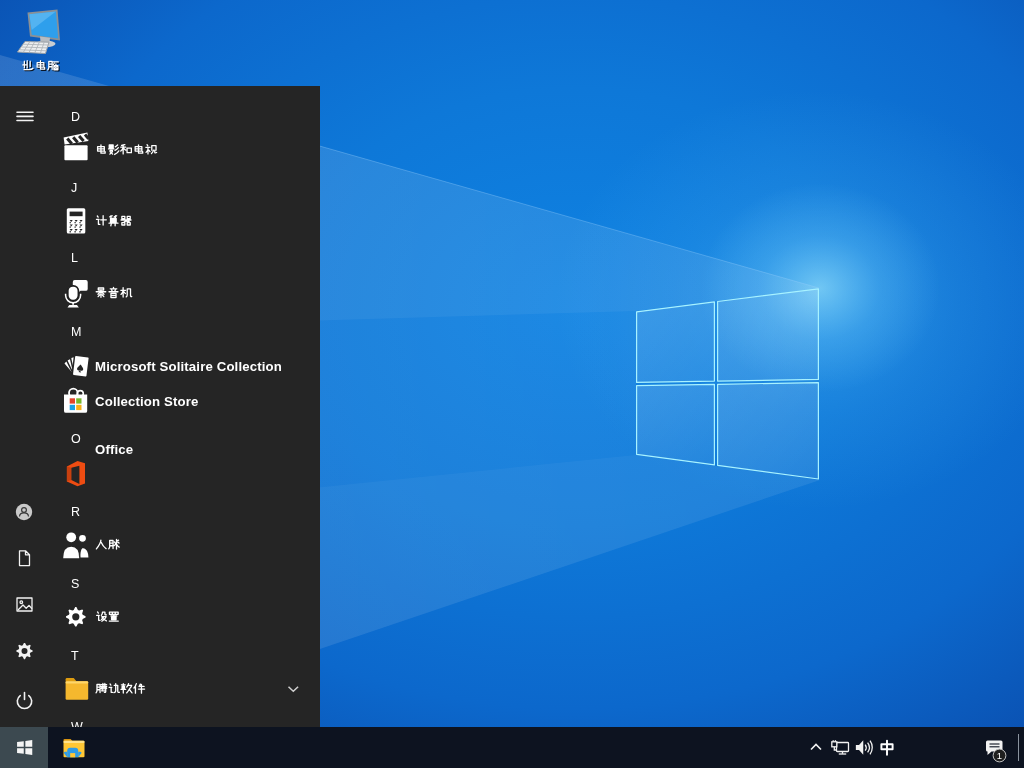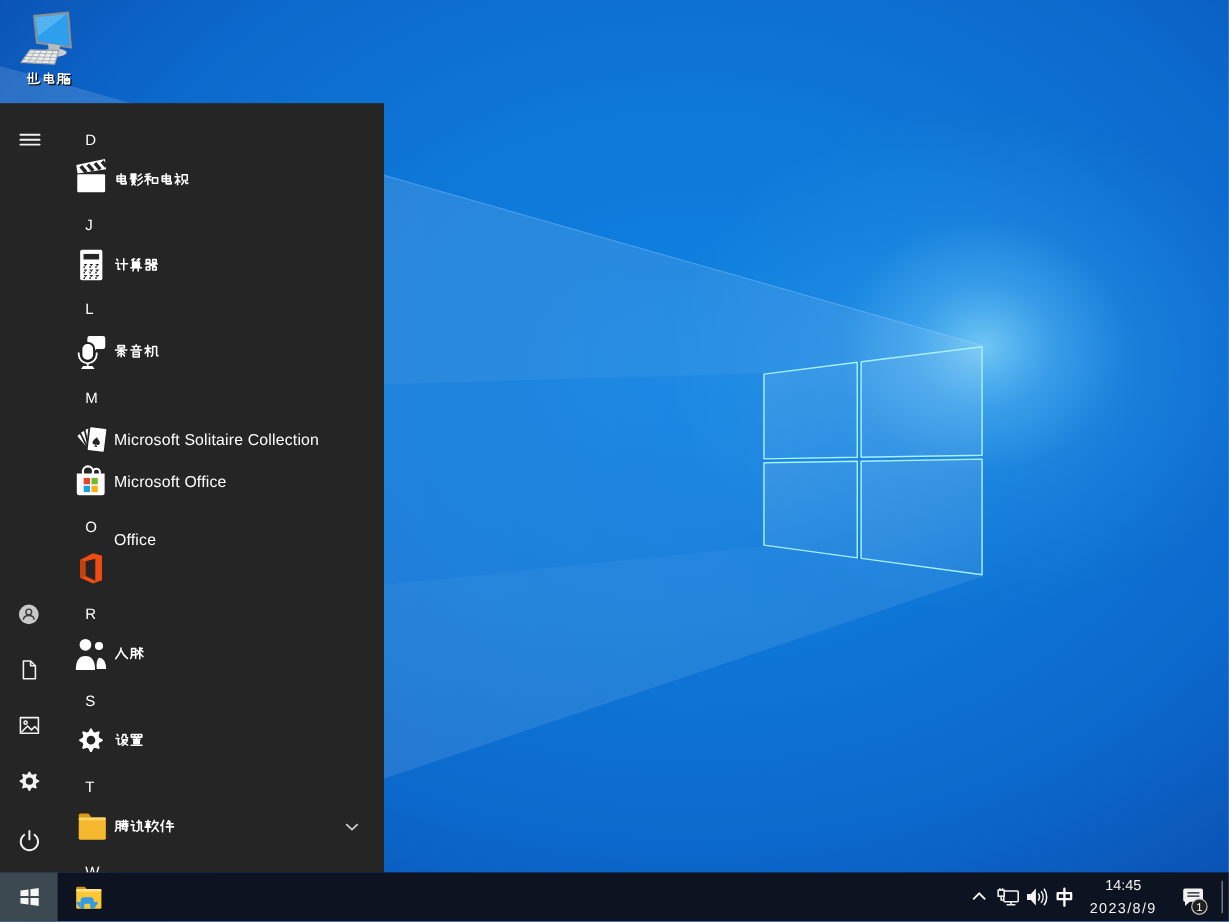--- a/index.html
+++ b/index.html
@@ -1,17 +1,17 @@
 <!DOCTYPE html>
 <html><head><meta charset="utf-8"><style>
 html,body{margin:0;padding:0;width:1024px;height:768px;overflow:hidden;font-family:"Liberation Sans",sans-serif;}
 #stage{position:relative;width:1024px;height:768px;background:#0a5ec4;}
 .abs{position:absolute;}
 .letter{position:absolute;left:71px;color:#fff;font-size:12.5px;}
-.elabel{position:absolute;left:95px;color:#fff;font-size:13.2px;letter-spacing:0.15px;white-space:nowrap;}
+.elabel{position:absolute;left:95px;color:#fff;font-size:13.2px;letter-spacing:0.15px;white-space:nowrap;font-weight:bold;}
 </style></head><body>
 <div id="stage">
 <svg width="0" height="0" style="position:absolute">
       <defs>
 <g id="z-ci">
           <path d="M3 1.5 V10.5 M1 6.5 H5.5 M6.8 0.8 V10.5 M2.5 12.8 H9.5 Q13 12.8 14.5 11 M10.8 1.5 V8.5"></path>
         </g>
 <g id="z-dian">
           <path d="M3.5 3.5 H12.5 V9.5 H3.5 Z M3.5 6.5 H12.5 M8 1 V12.3 M8 12.3 H13.6 V10.3"></path>
         </g>
@@ -174,21 +174,21 @@
 <div class="letter" style="top:109.5px">D</div>
 <div class="letter" style="top:181px">J</div>
 <div class="letter" style="top:251px">L</div>
 <div class="letter" style="top:325px">M</div>
 <div class="letter" style="top:432px">O</div>
 <div class="letter" style="top:505px">R</div>
 <div class="letter" style="top:577px">S</div>
 <div class="letter" style="top:649px">T</div>
 <div class="letter" style="top:720px">W</div>
 <div class="elabel" style="top:358.5px">Microsoft Solitaire Collection</div>
-<div class="elabel" style="top:393.5px">Microsoft Office</div>
+<div class="elabel" style="top:393.5px">Collection Store</div>
 <div class="elabel" style="top:442px">Office</div>
 <svg style="position:absolute;left:95px;top:143.5px;overflow:visible" width="62" height="12" viewBox="0 0 83.20 16">
       <g fill="none" stroke="#ffffff" stroke-width="1.76" stroke-linecap="round" stroke-linejoin="round">
         <use href="#z-dian" x="0.00"></use>
         <use href="#z-ying" x="16.80"></use>
         <use href="#z-he" x="33.60"></use>
         <use href="#z-dian" x="50.40"></use>
         <use href="#z-shi" x="67.20"></use>
       </g>
     </svg>
@@ -343,21 +343,20 @@
 <path d="M67.6 15.6 a8.2 8.2 0 0 1 0 9.8"></path>
 <path d="M70 13.7 a11.4 11.4 0 0 1 0 13.6"></path>
 </g>
 </g>
 </svg>
 <svg style="position:absolute;left:878.5px;top:739.5px;overflow:visible" width="16" height="16" viewBox="0 0 16.00 16">
       <g fill="none" stroke="#ffffff" stroke-width="1.94" stroke-linecap="round" stroke-linejoin="round">
         <use href="#z-zhong" x="0.00"></use>
       </g>
     </svg>
-<div class="abs" style="left:880px;top:728.5px;width:112px;text-align:center;color:#f2f2f2;font-size:12px;line-height:19px;">14:45<br><span style="letter-spacing:1.15px">2023/8/9</span></div>
 <svg class="abs" style="left:984px;top:739px" width="36" height="26" viewBox="0 0 36 26">
 <path d="M3.5 1.5 h13.5 q1.5 0 1.5 1.5 v8 q0 1.5 -1.5 1.5 h-9.5 l-4 3.5 v-3.5 q-1.5 0 -1.5 -1.5 v-8 q0 -1.5 1.5 -1.5 z" fill="#f2f2f2"></path>
 <g stroke="#0d1320" stroke-width="1.1">
         <line x1="5.5" y1="5" x2="15.5" y2="5"></line>
         <line x1="5.5" y1="7.8" x2="15.5" y2="7.8"></line>
       </g>
 <circle cx="15.5" cy="16.5" r="6.4" fill="#1f1f1f" stroke="#c0c0c0" stroke-width="1"></circle>
 <text x="15.5" y="20" font-size="9.5" fill="#fff" text-anchor="middle" font-family="Liberation Sans">1</text>
 </svg>
 <div class="abs" style="left:1018px;top:734px;width:1px;height:27px;background:#8a939e;"></div>

